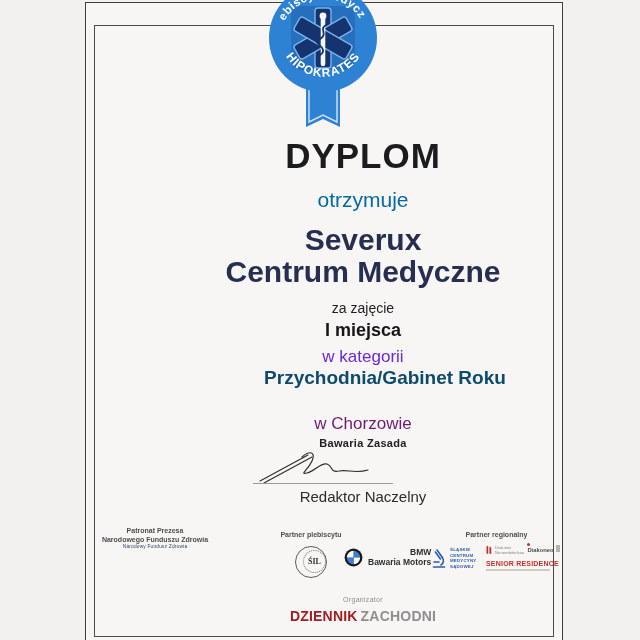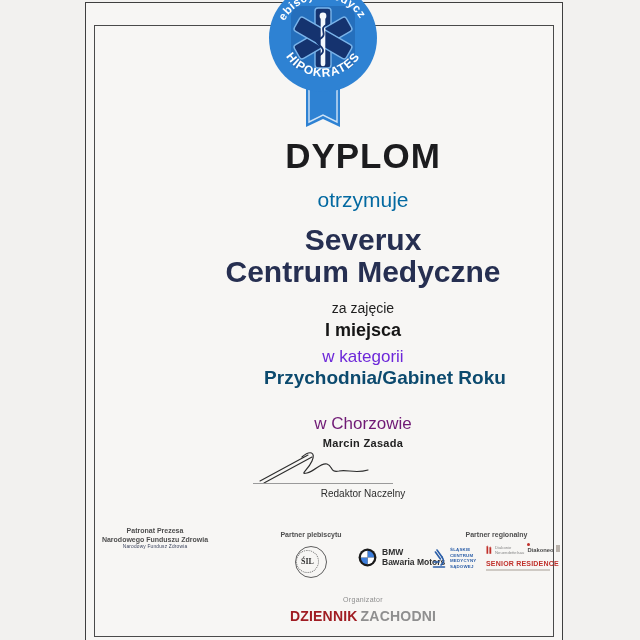--- a/index.html
+++ b/index.html
@@ -19,32 +19,32 @@
   .recipient{top:224px;font-size:30px;font-weight:800;color:#262f51;line-height:32px;}
   .award-1{top:300px;font-size:14px;color:#1f1f1f;}
   .award-2{top:320px;font-size:18px;font-weight:800;color:#161616;}
   .award-3{top:347px;font-size:17px;color:#6d28d9;}
   .award-4{top:367px;font-size:19px;font-weight:800;color:#0c4a6e;padding-left:22px;}
   .award-5{top:390px;font-size:17px;color:#701a75;margin-top:24px;}
 
   .signer-name{top:437px;font-size:11px;font-weight:700;color:#222;letter-spacing:.3px;}
   .sig-svg{position:absolute;left:248px;top:445px;}
   .sig-line{position:absolute;left:253px;top:483px;width:140px;border-top:1px solid #9a9a9a;}
-  .signer-role1{top:488px;font-size:10px;color:#2c2c2c;}
+  .signer-role1{top:488px;font-size:15px;color:#2c2c2c;}
   .signer-role2{top:499px;font-size:9.5px;color:#2c2c2c;}
 
   .pgroup{position:absolute;text-align:center;}
   .phead{font-size:7px;font-weight:600;color:#4e4e4e;line-height:8.5px;}
   .nfz-logo{margin-top:7px;font-family:"Liberation Serif", serif;font-size:21px;
        font-weight:700;color:#1b2240;letter-spacing:1px;line-height:20px;}
   .nfz-sub{font-size:4.8px;color:#39425c;letter-spacing:.2px;}
   .apteo{margin-top:13px;font-size:15px;font-weight:800;color:#2b3a68;letter-spacing:.5px;}
   .apteo .oplus{font-size:16px;}
   .seal{margin:6px auto 0;width:30px;height:30px;border:1.2px solid #5e5e5e;border-radius:50%;
-       display:flex;align-items:center;justify-content:flex-start;}
+       display:flex;align-items:center;justify-content:flex-end;}
   .seal-inner{width:21px;height:21px;border:1px dotted #777;border-radius:50%;
        display:flex;align-items:center;justify-content:center;
        font-family:"Liberation Serif", serif;font-size:8px;font-weight:700;color:#333;}
   .bmw-group{position:absolute;display:flex;align-items:center;gap:5px;text-align:left;}
   .bmw-text{font-size:8.5px;font-weight:700;color:#2f2f2f;line-height:9.5px;}
   .scm-group{position:absolute;display:flex;align-items:center;gap:3px;text-align:left;}
   .scm-text{font-size:4.4px;font-weight:700;color:#2b5ea8;line-height:5.6px;letter-spacing:.2px;}
   .sr-group{position:absolute;width:74px;text-align:left;}
   .sr-top{display:flex;align-items:flex-start;gap:3px;}
   .sr-diakonie{font-size:4.2px;color:#8a8a8a;line-height:5px;margin-top:4px;}
@@ -97,21 +97,21 @@
   <div class="center-col recipient">
     <div>Severux</div>
     <div>Centrum Medyczne</div>
   </div>
   <div class="center-col award-1">za zajęcie</div>
   <div class="center-col award-2">I miejsca</div>
   <div class="center-col award-3">w kategorii</div>
   <div class="center-col award-4">Przychodnia/Gabinet Roku</div>
   <div class="center-col award-5">w Chorzowie</div>
 
-  <div class="center-col signer-name">Marcin Zasada</div>
+  <div class="center-col signer-name">Bawaria Zasada</div>
   <svg class="sig-svg" width="150" height="42" viewBox="0 0 150 42">
     <path d="M12,36 L60,10 M16,38 L64,12" fill="none" stroke="#2d2d2d" stroke-width="1.1" stroke-linecap="round"></path>
     <path d="M54,12 C62,5 68,7 64,16 C60,25 51,30 59,28 C67,26 73,17 79,19 C85,21 82,28 91,26 C99,24 107,29 120,25" fill="none" stroke="#2d2d2d" stroke-width="1.2" stroke-linecap="round"></path>
   </svg>
   <div class="sig-line"></div>
   <div class="center-col signer-role1">Redaktor Naczelny</div>
 
   <div class="pgroup" style="left:100px;top:527px;width:110px;">
     <div class="phead">
       <div>Patronat Prezesa</div>
@@ -121,21 +121,21 @@
   </div>
 
 
   <div class="pgroup" style="left:268px;top:531px;width:86px;">
     <div class="phead">Partner plebiscytu</div>
     <div class="seal">
       <div class="seal-inner">ŚIL</div>
     </div>
   </div>
 
-  <div class="bmw-group" style="left:358px;top:548px;">
+  <div class="bmw-group" style="left:344px;top:548px;text-align:right;">
     <svg width="19" height="19" viewBox="0 0 20 20">
       <circle cx="10" cy="10" r="9.4" fill="#1a1a1a"></circle>
       <path d="M10,10 L10,3 A7,7 0 0 1 17,10 Z" fill="#3d7edb"></path>
       <path d="M10,10 L17,10 A7,7 0 0 1 10,17 Z" fill="#ffffff"></path>
       <path d="M10,10 L10,17 A7,7 0 0 1 3,10 Z" fill="#3d7edb"></path>
       <path d="M10,10 L3,10 A7,7 0 0 1 10,3 Z" fill="#ffffff"></path>
     </svg>
     <div class="bmw-text">
       <div>BMW</div>
       <div>Bawaria Motors</div>

